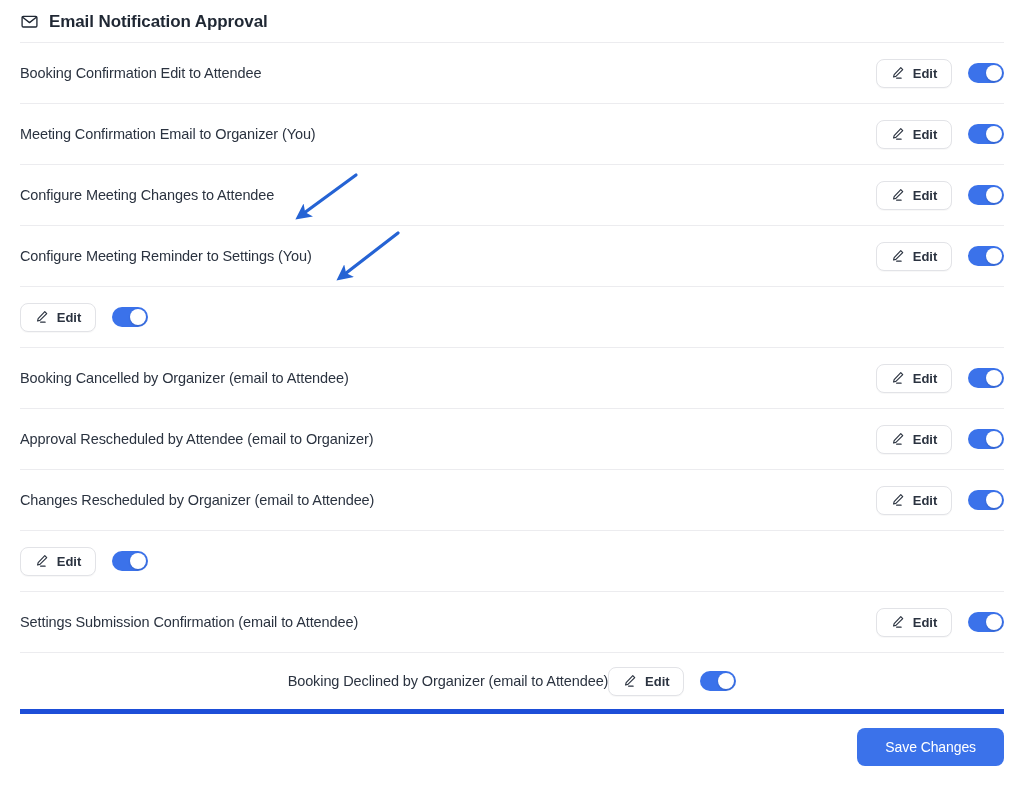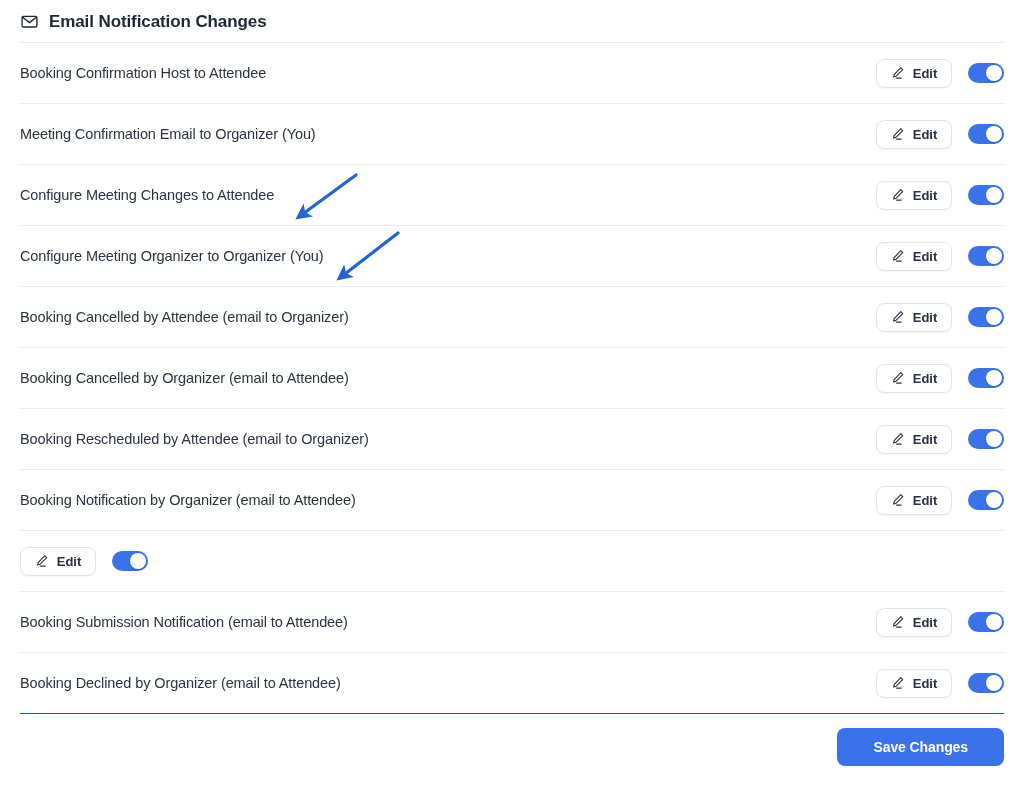--- a/index.html
+++ b/index.html
@@ -57,21 +57,21 @@
     padding: 0 20px;
   }
   .notif-row {
     position: relative;
     display: flex;
     align-items: center;
     justify-content: space-between;
     height: 61px;
     border-bottom: 1px solid #ececef;
   }
-  .notif-row:last-child { border-bottom: 1px solid #1d4ed8; }
+  .notif-row:last-child { border-bottom: 5px solid #1d4ed8; justify-content: center; }
 
   .row-label {
     font-size: 14.5px;
     font-weight: 500;
     color: #2b3340;
     letter-spacing: -0.1px;
     white-space: nowrap;
   }
 
   .row-controls {
@@ -137,23 +137,23 @@
     align-items: center;
     padding: 0 20px;
     height: 66px;
   }
   .save-btn {
     background: #3b72ea;
     color: #ffffff;
     border: none;
     border-radius: 8px;
     height: 38px;
-    padding: 0 36px;
+    padding: 0 28px;
     font-size: 14px;
-    font-weight: 700;
+    font-weight: 400;
     font-family: "Liberation Sans", sans-serif;
     cursor: pointer;
     letter-spacing: -0.1px;
   }
 
   
   .annotations {
     position: absolute;
     left: 0;
     top: 0;
@@ -167,28 +167,28 @@
 
 <div id="app">
 
   <div class="panel-header">
     <span class="envelope-icon">
       <svg viewBox="0 0 20 20" width="19" height="19" fill="none" stroke="currentColor" stroke-width="1.4" stroke-linecap="round" stroke-linejoin="round">
         <rect x="2.2" y="4.6" width="15.6" height="11.2" rx="1.3"></rect>
         <path d="M2.8 5.6 L10 11.2 L17.2 5.6"></path>
       </svg>
     </span>
-    <span class="panel-title">Email Notification Changes</span>
+    <span class="panel-title">Email Notification Approval</span>
   </div>
 
   <div class="divider header-divider"></div>
 
   <div class="rows" id="rows-container">
       <div class="notif-row">
-        <span class="row-label">Booking Confirmation Host to Attendee</span>
+        <span class="row-label">Booking Confirmation Edit to Attendee</span>
         <div class="row-controls">
           <button class="edit-btn">
             <span class="pencil-icon">
               <svg viewBox="0 0 16 16" width="14" height="14" fill="none" stroke="currentColor" stroke-width="1.3" stroke-linecap="round" stroke-linejoin="round">
                 <path d="M11.2 1.9 L13.4 4.1 L5.6 11.9 L2.9 12.6 L3.6 9.9 Z"></path>
                 <path d="M6.4 13.9 L11.6 13.9"></path>
               </svg>
             </span>
             <span class="edit-label">Edit</span>
           </button>
@@ -225,38 +225,37 @@
               </svg>
             </span>
             <span class="edit-label">Edit</span>
           </button>
           <div class="toggle">
             <span class="knob"></span>
           </div>
         </div>
       </div>
       <div class="notif-row">
-        <span class="row-label">Configure Meeting Organizer to Organizer (You)</span>
-        <div class="row-controls">
-          <button class="edit-btn">
-            <span class="pencil-icon">
-              <svg viewBox="0 0 16 16" width="14" height="14" fill="none" stroke="currentColor" stroke-width="1.3" stroke-linecap="round" stroke-linejoin="round">
-                <path d="M11.2 1.9 L13.4 4.1 L5.6 11.9 L2.9 12.6 L3.6 9.9 Z"></path>
-                <path d="M6.4 13.9 L11.6 13.9"></path>
-              </svg>
-            </span>
-            <span class="edit-label">Edit</span>
-          </button>
-          <div class="toggle">
-            <span class="knob"></span>
-          </div>
-        </div>
-      </div>
-      <div class="notif-row">
-        <span class="row-label">Booking Cancelled by Attendee (email to Organizer)</span>
+        <span class="row-label">Configure Meeting Reminder to Settings (You)</span>
+        <div class="row-controls">
+          <button class="edit-btn">
+            <span class="pencil-icon">
+              <svg viewBox="0 0 16 16" width="14" height="14" fill="none" stroke="currentColor" stroke-width="1.3" stroke-linecap="round" stroke-linejoin="round">
+                <path d="M11.2 1.9 L13.4 4.1 L5.6 11.9 L2.9 12.6 L3.6 9.9 Z"></path>
+                <path d="M6.4 13.9 L11.6 13.9"></path>
+              </svg>
+            </span>
+            <span class="edit-label">Edit</span>
+          </button>
+          <div class="toggle">
+            <span class="knob"></span>
+          </div>
+        </div>
+      </div>
+      <div class="notif-row">
         <div class="row-controls">
           <button class="edit-btn">
             <span class="pencil-icon">
               <svg viewBox="0 0 16 16" width="14" height="14" fill="none" stroke="currentColor" stroke-width="1.3" stroke-linecap="round" stroke-linejoin="round">
                 <path d="M11.2 1.9 L13.4 4.1 L5.6 11.9 L2.9 12.6 L3.6 9.9 Z"></path>
                 <path d="M6.4 13.9 L11.6 13.9"></path>
               </svg>
             </span>
             <span class="edit-label">Edit</span>
           </button>
@@ -276,71 +275,71 @@
               </svg>
             </span>
             <span class="edit-label">Edit</span>
           </button>
           <div class="toggle">
             <span class="knob"></span>
           </div>
         </div>
       </div>
       <div class="notif-row">
-        <span class="row-label">Booking Rescheduled by Attendee (email to Organizer)</span>
-        <div class="row-controls">
-          <button class="edit-btn">
-            <span class="pencil-icon">
-              <svg viewBox="0 0 16 16" width="14" height="14" fill="none" stroke="currentColor" stroke-width="1.3" stroke-linecap="round" stroke-linejoin="round">
-                <path d="M11.2 1.9 L13.4 4.1 L5.6 11.9 L2.9 12.6 L3.6 9.9 Z"></path>
-                <path d="M6.4 13.9 L11.6 13.9"></path>
-              </svg>
-            </span>
-            <span class="edit-label">Edit</span>
-          </button>
-          <div class="toggle">
-            <span class="knob"></span>
-          </div>
-        </div>
-      </div>
-      <div class="notif-row">
-        <span class="row-label">Booking Notification by Organizer (email to Attendee)</span>
-        <div class="row-controls">
-          <button class="edit-btn">
-            <span class="pencil-icon">
-              <svg viewBox="0 0 16 16" width="14" height="14" fill="none" stroke="currentColor" stroke-width="1.3" stroke-linecap="round" stroke-linejoin="round">
-                <path d="M11.2 1.9 L13.4 4.1 L5.6 11.9 L2.9 12.6 L3.6 9.9 Z"></path>
-                <path d="M6.4 13.9 L11.6 13.9"></path>
-              </svg>
-            </span>
-            <span class="edit-label">Edit</span>
-          </button>
-          <div class="toggle">
-            <span class="knob"></span>
-          </div>
-        </div>
-      </div>
-      <div class="notif-row">
-        <div class="row-controls">
-          <button class="edit-btn">
-            <span class="pencil-icon">
-              <svg viewBox="0 0 16 16" width="14" height="14" fill="none" stroke="currentColor" stroke-width="1.3" stroke-linecap="round" stroke-linejoin="round">
-                <path d="M11.2 1.9 L13.4 4.1 L5.6 11.9 L2.9 12.6 L3.6 9.9 Z"></path>
-                <path d="M6.4 13.9 L11.6 13.9"></path>
-              </svg>
-            </span>
-            <span class="edit-label">Edit</span>
-          </button>
-          <div class="toggle">
-            <span class="knob"></span>
-          </div>
-        </div>
-      </div>
-      <div class="notif-row">
-        <span class="row-label">Booking Submission Notification (email to Attendee)</span>
+        <span class="row-label">Approval Rescheduled by Attendee (email to Organizer)</span>
+        <div class="row-controls">
+          <button class="edit-btn">
+            <span class="pencil-icon">
+              <svg viewBox="0 0 16 16" width="14" height="14" fill="none" stroke="currentColor" stroke-width="1.3" stroke-linecap="round" stroke-linejoin="round">
+                <path d="M11.2 1.9 L13.4 4.1 L5.6 11.9 L2.9 12.6 L3.6 9.9 Z"></path>
+                <path d="M6.4 13.9 L11.6 13.9"></path>
+              </svg>
+            </span>
+            <span class="edit-label">Edit</span>
+          </button>
+          <div class="toggle">
+            <span class="knob"></span>
+          </div>
+        </div>
+      </div>
+      <div class="notif-row">
+        <span class="row-label">Changes Rescheduled by Organizer (email to Attendee)</span>
+        <div class="row-controls">
+          <button class="edit-btn">
+            <span class="pencil-icon">
+              <svg viewBox="0 0 16 16" width="14" height="14" fill="none" stroke="currentColor" stroke-width="1.3" stroke-linecap="round" stroke-linejoin="round">
+                <path d="M11.2 1.9 L13.4 4.1 L5.6 11.9 L2.9 12.6 L3.6 9.9 Z"></path>
+                <path d="M6.4 13.9 L11.6 13.9"></path>
+              </svg>
+            </span>
+            <span class="edit-label">Edit</span>
+          </button>
+          <div class="toggle">
+            <span class="knob"></span>
+          </div>
+        </div>
+      </div>
+      <div class="notif-row">
+        <div class="row-controls">
+          <button class="edit-btn">
+            <span class="pencil-icon">
+              <svg viewBox="0 0 16 16" width="14" height="14" fill="none" stroke="currentColor" stroke-width="1.3" stroke-linecap="round" stroke-linejoin="round">
+                <path d="M11.2 1.9 L13.4 4.1 L5.6 11.9 L2.9 12.6 L3.6 9.9 Z"></path>
+                <path d="M6.4 13.9 L11.6 13.9"></path>
+              </svg>
+            </span>
+            <span class="edit-label">Edit</span>
+          </button>
+          <div class="toggle">
+            <span class="knob"></span>
+          </div>
+        </div>
+      </div>
+      <div class="notif-row">
+        <span class="row-label">Settings Submission Confirmation (email to Attendee)</span>
         <div class="row-controls">
           <button class="edit-btn">
             <span class="pencil-icon">
               <svg viewBox="0 0 16 16" width="14" height="14" fill="none" stroke="currentColor" stroke-width="1.3" stroke-linecap="round" stroke-linejoin="round">
                 <path d="M11.2 1.9 L13.4 4.1 L5.6 11.9 L2.9 12.6 L3.6 9.9 Z"></path>
                 <path d="M6.4 13.9 L11.6 13.9"></path>
               </svg>
             </span>
             <span class="edit-label">Edit</span>
           </button>

